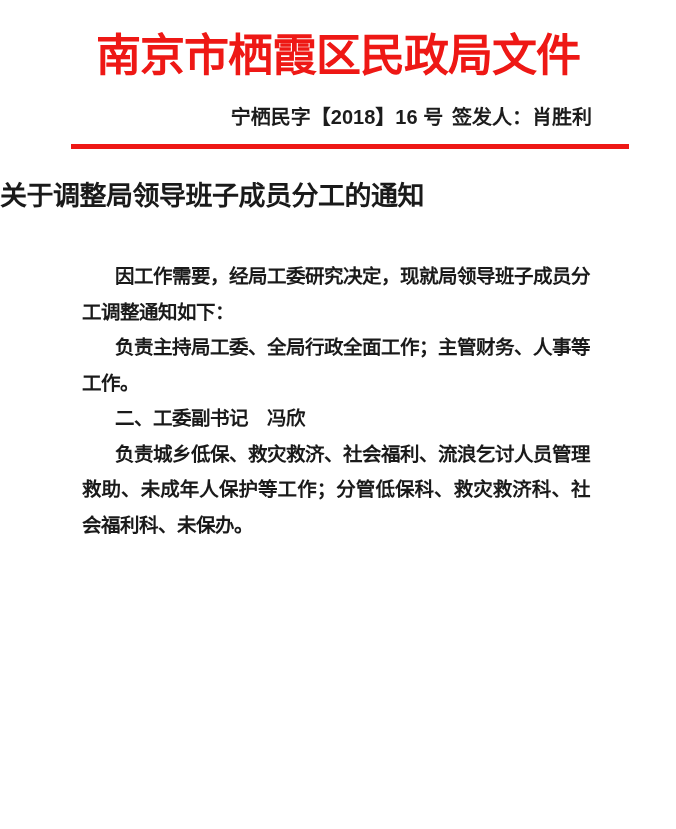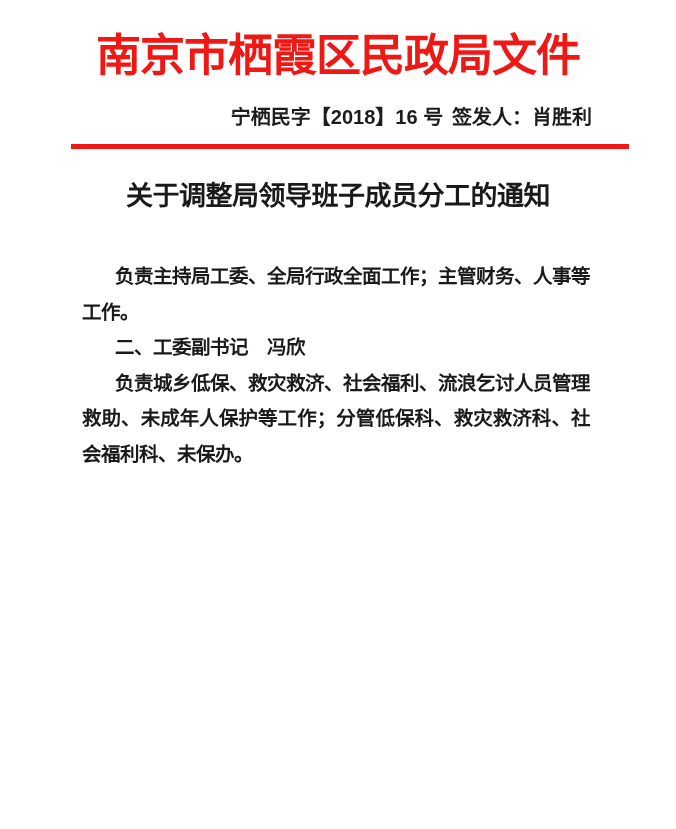--- a/index.html
+++ b/index.html
@@ -47,21 +47,20 @@
   }
   .red-rule {
     margin: 15px 0 0 71px;
     width: 558px;
     height: 5px;
     background: #ee1815;
   }
   
   .doc-title {
     margin: 30px 0 0 0;
-    text-align: center;
     font-size: 27px;
     line-height: 34px;
     font-weight: bold;
     color: #1a1a1a;
     letter-spacing: -0.5px;
     white-space: nowrap;
   }
   
   .doc-body {
     margin: 46px 86px 0 82px;
@@ -87,18 +86,19 @@
   <div class="doc-meta">
     <span class="doc-number">宁栖民字【2018】16 号</span>
     <span class="signer"><span>签发人：</span><span>肖胜利</span></span>
   </div>
 
   <div class="red-rule"></div>
 
   <h2 class="doc-title">关于调整局领导班子成员分工的通知</h2>
 
   <div class="doc-body">
+    <p class="indent">因工作需要，经局工委研究决定，现就局领导班子成员分工调整通知如下：</p>
     <p class="indent">负责主持局工委、全局行政全面工作；主管财务、人事等工作。</p>
     <p class="indent">二、工委副书记　冯欣</p>
     <p class="indent">负责城乡低保、救灾救济、社会福利、流浪乞讨人员管理救助、未成年人保护等工作；分管低保科、救灾救济科、社会福利科、未保办。</p>
   </div>
 
 </div>
 
 </body></html>

